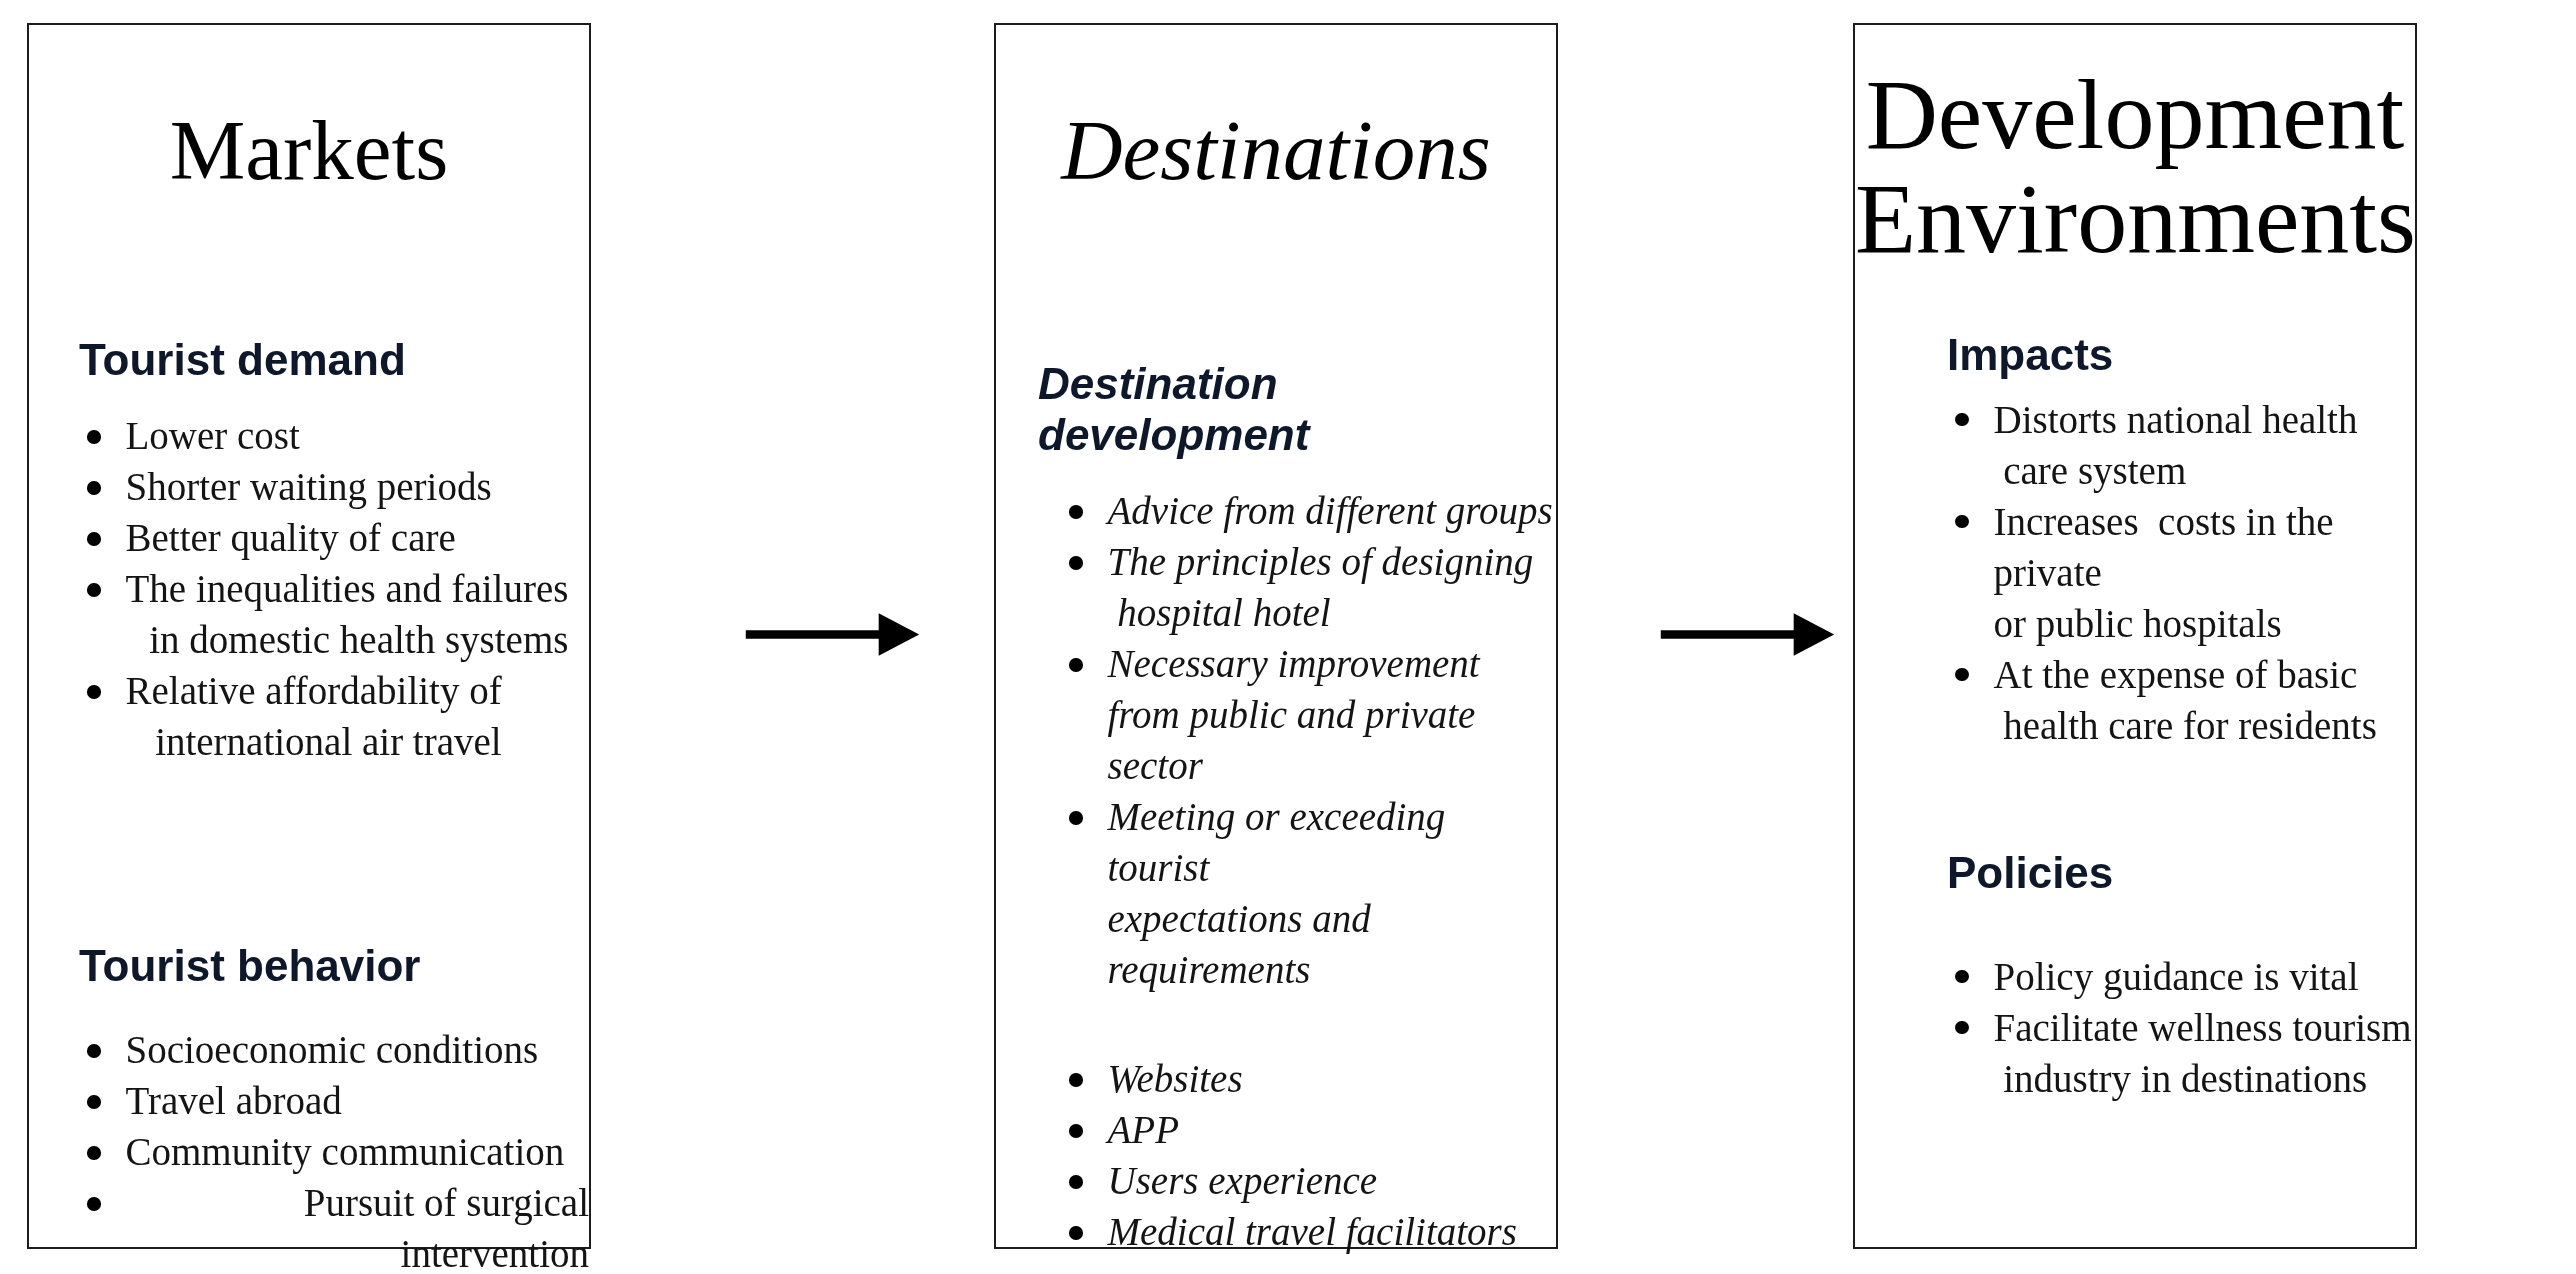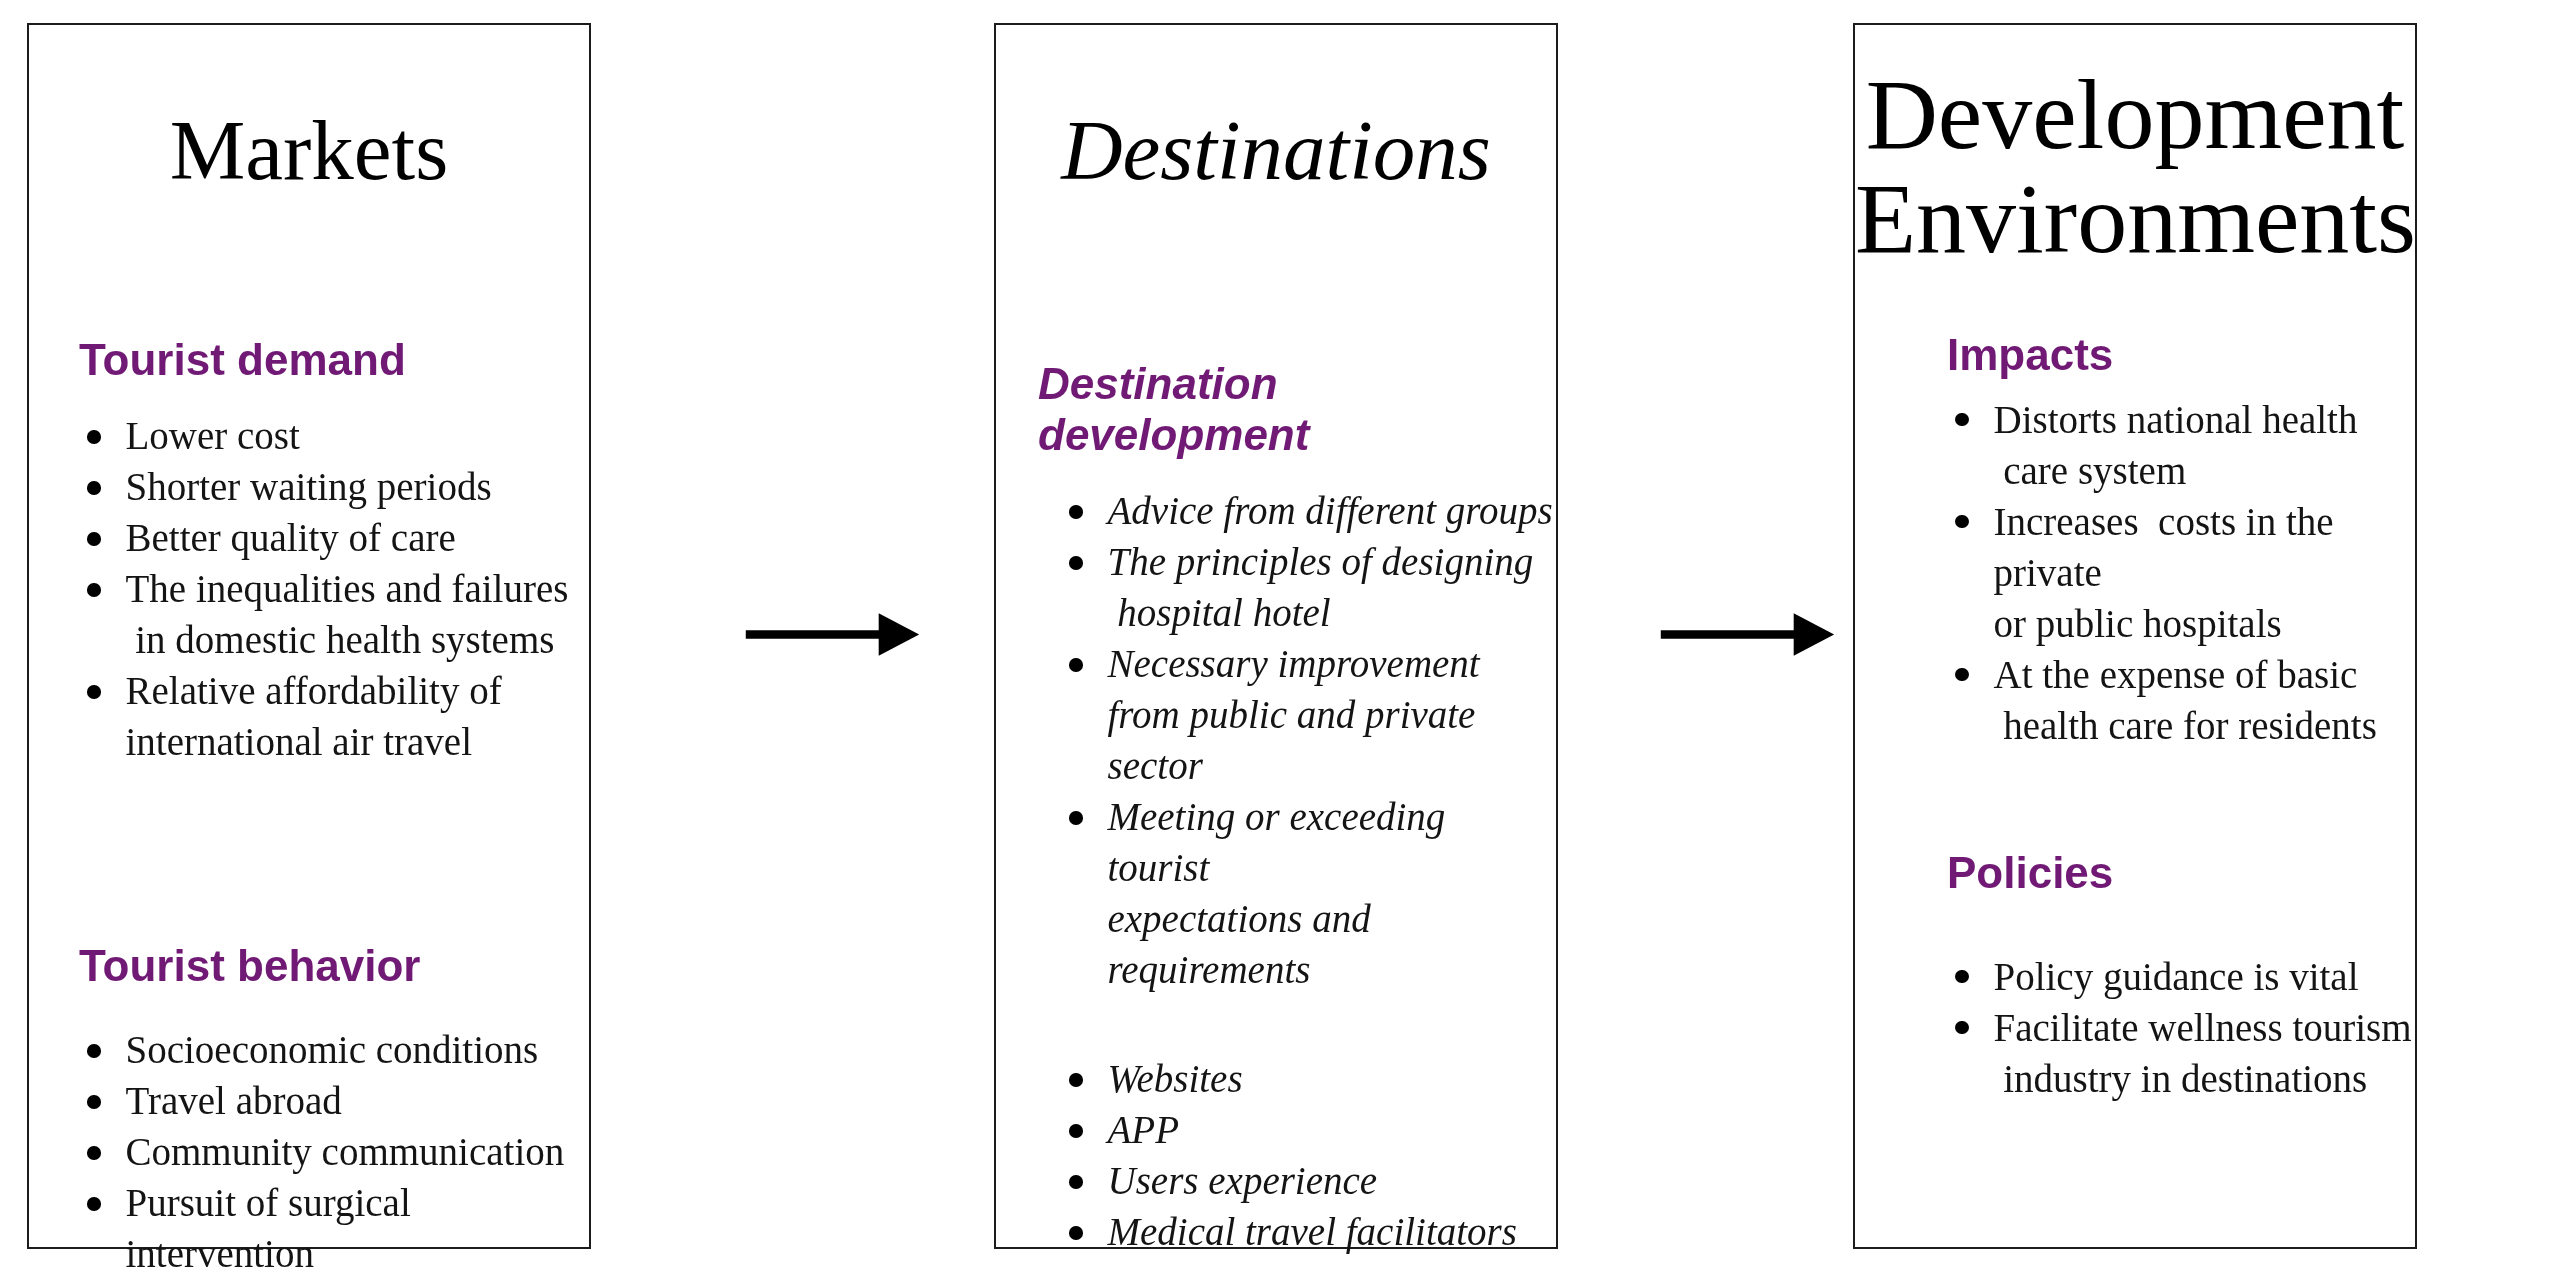--- a/index.html
+++ b/index.html
@@ -35,21 +35,21 @@
   }
   .box1 .title, .box2 .title { font-size: 85px; line-height: 1.05; margin-top: 81px; }
   .box3 .title { font-size: 100px; line-height: 1.04; margin-top: 38px; }
 
   .sec h2 {
     font-family: "Liberation Sans", sans-serif;
     font-weight: 700;
     font-size: 44px;
     line-height: 51px;
     margin: 0;
-    color: #701a75;
+    color: #0f172a;
   }
   ul.bullets { list-style: none; margin: 0; padding: 0; }
   ul.bullets li {
     display: flex;
     align-items: flex-start;
     font-size: 39px;
     line-height: 51px;
     color: #141414;
   }
   .dot {
@@ -58,21 +58,21 @@
     height: 13.5px;
     border-radius: 50%;
     background: #000000;
     margin-top: 20px;
   }
   .txt { margin-left: 25px; white-space: pre-wrap; }
 
   
   .box1 .sec1 { margin-top: 139px; }
   .box1 h2 { margin-left: 50px; }
-  .box1 li { margin-left: 58px; }
+  .box1 li { margin-left: 58px; text-align: right; }
   .box1 .sec1 ul { margin-top: 25px; }
   .box1 .sec2 { margin-top: 173px; }
   .box1 .sec2 ul { margin-top: 33px; }
 
   
   .box2 .sec1 { margin-top: 163px; }
   .box2 h2 { margin-left: 42px; }
   .box2 li { margin-left: 73px; }
   .box2 .sec1 ul { margin-top: 25px; }
   .box2 .sec2 { margin-top: 58px; }

